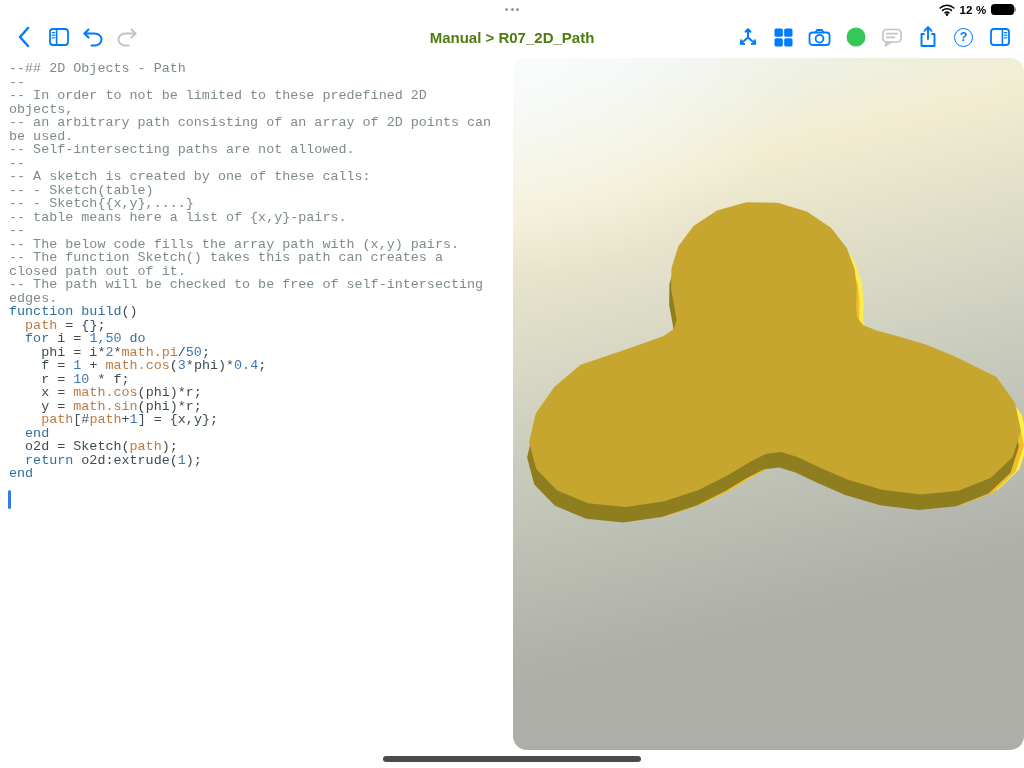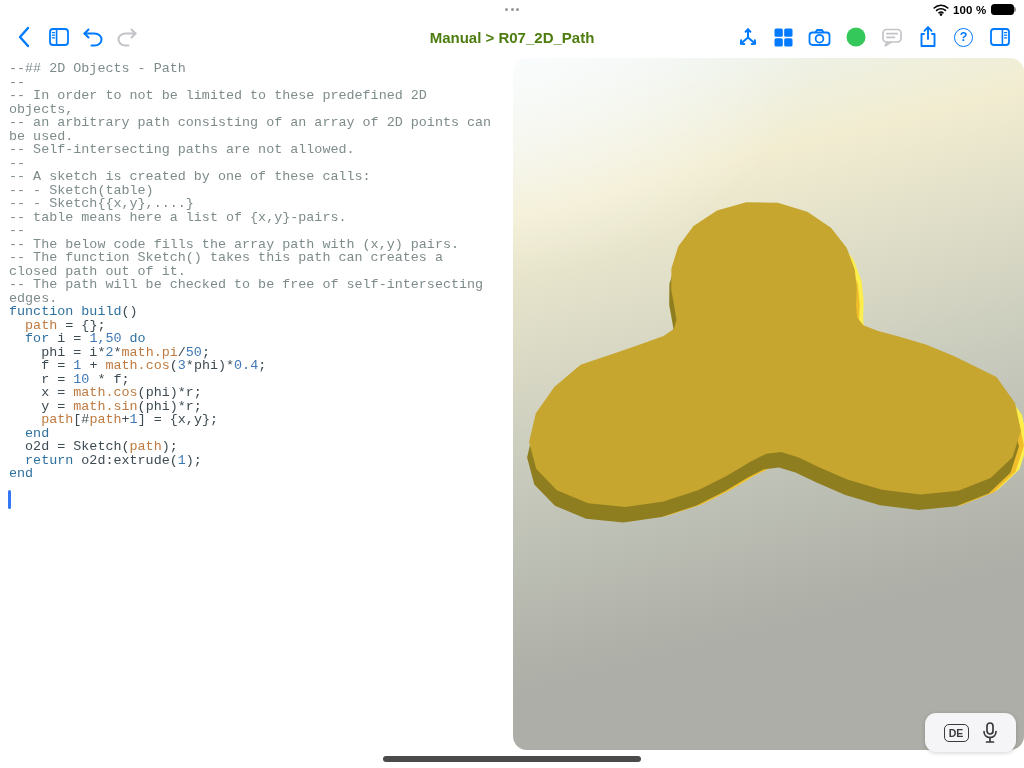--- a/index.html
+++ b/index.html
@@ -68,21 +68,21 @@
       </div>
     <div class="status-right">
       <svg width="16" height="13" viewBox="0 0 16 13">
         <g fill="none" stroke="#000" stroke-width="1.6" stroke-linecap="round">
           <path d="M1.2 5.0 C3 3.2 5.4 2.2 8 2.2 C10.6 2.2 13 3.2 14.8 5.0"></path>
           <path d="M3.6 7.4 C4.8 6.3 6.3 5.7 8 5.7 C9.7 5.7 11.2 6.3 12.4 7.4"></path>
           <path d="M6 9.8 C6.6 9.3 7.3 9.0 8 9.0 C8.7 9.0 9.4 9.3 10 9.8"></path>
         </g>
         <circle cx="8" cy="11.6" r="1.3" fill="#000"></circle>
       </svg>
-      <span class="pct">100 %</span>
+      <span class="pct">12 %</span>
       <span class="batt-wrap">
         <span class="batt"></span>
           <span class="batt-tip"></span>
       </span>
     </div>
   </div>
 
   <div class="nav-bar">
     <div class="nav-left">
       <button class="icon-btn">
@@ -201,27 +201,16 @@
 
   <div class="viewport" id="viewport" style="background: radial-gradient(130% 80% at -4% -8%, rgba(255, 255, 255, 0.95) 0%, rgba(255, 255, 255, 0) 50%), linear-gradient(166deg, rgb(234, 244, 246) 0%, rgb(242, 237, 209) 19%, rgb(198, 201, 187) 52%, rgb(172, 174, 167) 78%, rgb(172, 174, 167) 100%);">
     <svg id="shape-svg" viewBox="0 0 511 692">
         <polygon points="499.5,399.3 507.9,373.1 502.0,345.1 483.5,318.9 441.4,298.3 412.8,286.5 385.8,278.4 364.3,272.7 350.4,267.2 344.1,259.4 343.1,247.8 343.7,231.6 341.8,211.7 333.8,190.1 318.0,169.8 294.3,153.8 264.8,144.7 233.3,144.3 204.0,152.5 180.5,168.1 165.2,188.5 158.4,210.6 158.2,231.4 161.4,248.9 163.5,262.0 160.8,271.1 150.6,277.9 132.6,284.5 108.3,293.1 67.6,306.7 41.3,328.9 22.7,355.6 16.1,384.1 23.3,410.9 43.9,432.2 75.1,445.3 112.3,448.9 150.6,443.6 185.6,432.0 214.4,417.5 236.4,404.3 253.3,395.7 268.0,393.9 284.5,399.0 306.1,409.3 334.3,421.5 369.0,431.8 407.5,436.4 445.3,432.8 477.6,420.1" fill="#fcee4d" transform="translate(7 12)"></polygon>
         <polygon points="499.5,399.3 507.9,373.1 502.0,345.1 483.5,318.9 441.4,298.3 412.8,286.5 385.8,278.4 364.3,272.7 350.4,267.2 344.1,259.4 343.1,247.8 343.7,231.6 341.8,211.7 333.8,190.1 318.0,169.8 294.3,153.8 264.8,144.7 233.3,144.3 204.0,152.5 180.5,168.1 165.2,188.5 158.4,210.6 158.2,231.4 161.4,248.9 163.5,262.0 160.8,271.1 150.6,277.9 132.6,284.5 108.3,293.1 67.6,306.7 41.3,328.9 22.7,355.6 16.1,384.1 23.3,410.9 43.9,432.2 75.1,445.3 112.3,448.9 150.6,443.6 185.6,432.0 214.4,417.5 236.4,404.3 253.3,395.7 268.0,393.9 284.5,399.0 306.1,409.3 334.3,421.5 369.0,431.8 407.5,436.4 445.3,432.8 477.6,420.1" fill="#efbe2a" transform="translate(3 14.5)"></polygon>
         <polygon points="499.5,399.3 507.9,373.1 502.0,345.1 483.5,318.9 441.4,298.3 412.8,286.5 385.8,278.4 364.3,272.7 350.4,267.2 344.1,259.4 343.1,247.8 343.7,231.6 341.8,211.7 333.8,190.1 318.0,169.8 294.3,153.8 264.8,144.7 233.3,144.3 204.0,152.5 180.5,168.1 165.2,188.5 158.4,210.6 158.2,231.4 161.4,248.9 163.5,262.0 160.8,271.1 150.6,277.9 132.6,284.5 108.3,293.1 67.6,306.7 41.3,328.9 22.7,355.6 16.1,384.1 23.3,410.9 43.9,432.2 75.1,445.3 112.3,448.9 150.6,443.6 185.6,432.0 214.4,417.5 236.4,404.3 253.3,395.7 268.0,393.9 284.5,399.0 306.1,409.3 334.3,421.5 369.0,431.8 407.5,436.4 445.3,432.8 477.6,420.1" fill="#8f7e20" transform="translate(-2 15.5)"></polygon>
         <polygon points="499.5,399.3 507.9,373.1 502.0,345.1 483.5,318.9 441.4,298.3 412.8,286.5 385.8,278.4 364.3,272.7 350.4,267.2 344.1,259.4 343.1,247.8 343.7,231.6 341.8,211.7 333.8,190.1 318.0,169.8 294.3,153.8 264.8,144.7 233.3,144.3 204.0,152.5 180.5,168.1 165.2,188.5 158.4,210.6 158.2,231.4 161.4,248.9 163.5,262.0 160.8,271.1 150.6,277.9 132.6,284.5 108.3,293.1 67.6,306.7 41.3,328.9 22.7,355.6 16.1,384.1 23.3,410.9 43.9,432.2 75.1,445.3 112.3,448.9 150.6,443.6 185.6,432.0 214.4,417.5 236.4,404.3 253.3,395.7 268.0,393.9 284.5,399.0 306.1,409.3 334.3,421.5 369.0,431.8 407.5,436.4 445.3,432.8 477.6,420.1" fill="#c7a62f" transform="translate(0 0)"></polygon>
       </svg>
   </div>
 
-  <div class="kb-pill">
-    <span class="lang-badge">DE</span>
-    <svg width="16" height="24" viewBox="0 0 16 24">
-      <g fill="none" stroke="#3a3a3c" stroke-width="1.7" stroke-linecap="round">
-        <rect x="5" y="2" width="6" height="11" rx="3" fill="#f5f5f7"></rect>
-        <path d="M2 10.5 C2 14 4.6 16.5 8 16.5 C11.4 16.5 14 14 14 10.5"></path>
-        <line x1="8" y1="16.5" x2="8" y2="20.5"></line>
-        <line x1="4.5" y1="21" x2="11.5" y2="21"></line>
-      </g>
-    </svg>
-  </div>
 
   <div class="home-indicator"></div>
 
 </div>
 
 </body></html>

